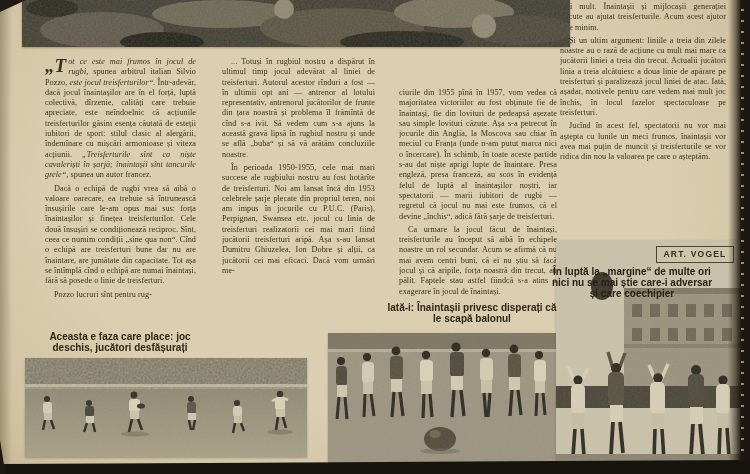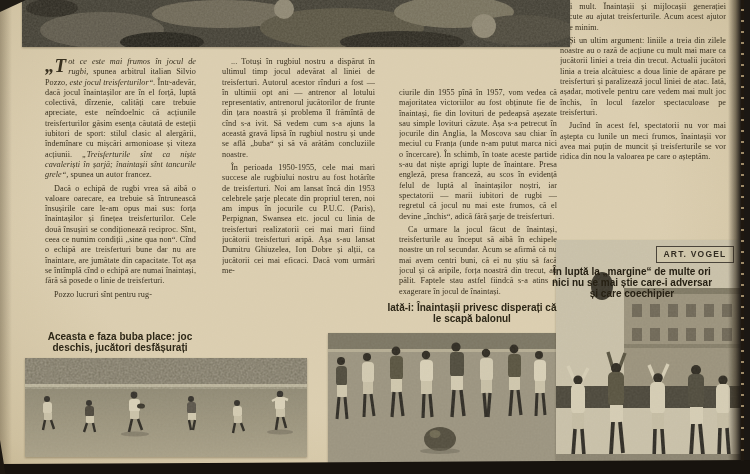--- a/index.html
+++ b/index.html
@@ -90,21 +90,21 @@
   <div class="col c3">
       <p><span>ciurile din 1955 pînă în 1957, vom vedea că majoritatea victoriilor au fost obținute fie de înaintași, fie din lovituri de pedeapsă așezate sau simple lovituri căzute. Așa s-a petrecut în jocurile din Anglia, la Moscova sau chiar în meciul cu Franța (unde n-am putut marca nici o încercare). În schimb, în toate aceste partide s-au dat niște aprigi lupte de înaintare. Presa engleză, presa franceză, au scos în evidență felul de luptă al înaintașilor noștri, iar spectatorii — marii iubitori de rugbi — regretul că jocul nu mai este frumos, că el devine „închis“, adică fără șarje de treisferturi.</span></p>
       <p class="ind"><span>Ca urmare la jocul făcut de înaintași, treisferturile au început să aibă în echipele noastre un rol secundar. Acum se afirmă că nu mai avem centri buni, că ei nu știu să facă jocul și că aripile, forța noastră din trecut, au pălit. Faptele stau astfel fiindcă s-a atins o exagerare în jocul de înaintași.</span></p>
     </div>
   <div class="col c4">
       <p><span>mai mult. Înaintașii și mijlocașii generației trecute au ajutat treisferturile. Acum acest ajutor este minim.</span></p>
       <p class="ind"><span>Și un ultim argument: liniile a treia din zilele noastre au o rază de acțiune cu mult mai mare ca jucătorii liniei a treia din trecut. Actualii jucători linia a treia alcătuiesc a doua linie de apărare pe treisferturi și paralizează jocul liniei de atac. Iată, așadar, motivele pentru care vedem mai mult joc închis, în locul fazelor spectaculoase pe treisferturi.</span></p>
       <p class="ind"><span>Jucînd în acest fel, spectatorii nu vor mai aștepta cu lunile un meci frumos, înaintașii vor avea mai puțin de muncit și treisferturile se vor ridica din nou la valoarea pe care o așteptăm.</span></p>
     </div>
 
-  <div class="caption capA">Aceasta e faza buba place: joc deschis, jucători desfășurați</div>
+  <div class="caption capA">Aceasta e faza care place: joc deschis, jucători desfășurați</div>
   <div class="caption capB">Iată-i: Înaintașii privesc disperați că le scapă balonul</div>
   <div class="caption capC">În luptă la „margine“ de multe ori nici nu se mai știe care-i adversar și care coechipier</div>
   <div class="byline">
     <span>ART. VOGEL</span>
   </div>
 
   <div class="photo pLeft">
     <svg width="282" height="99" viewBox="0 0 282 99">
       <defs>
         <filter id="gr2">

